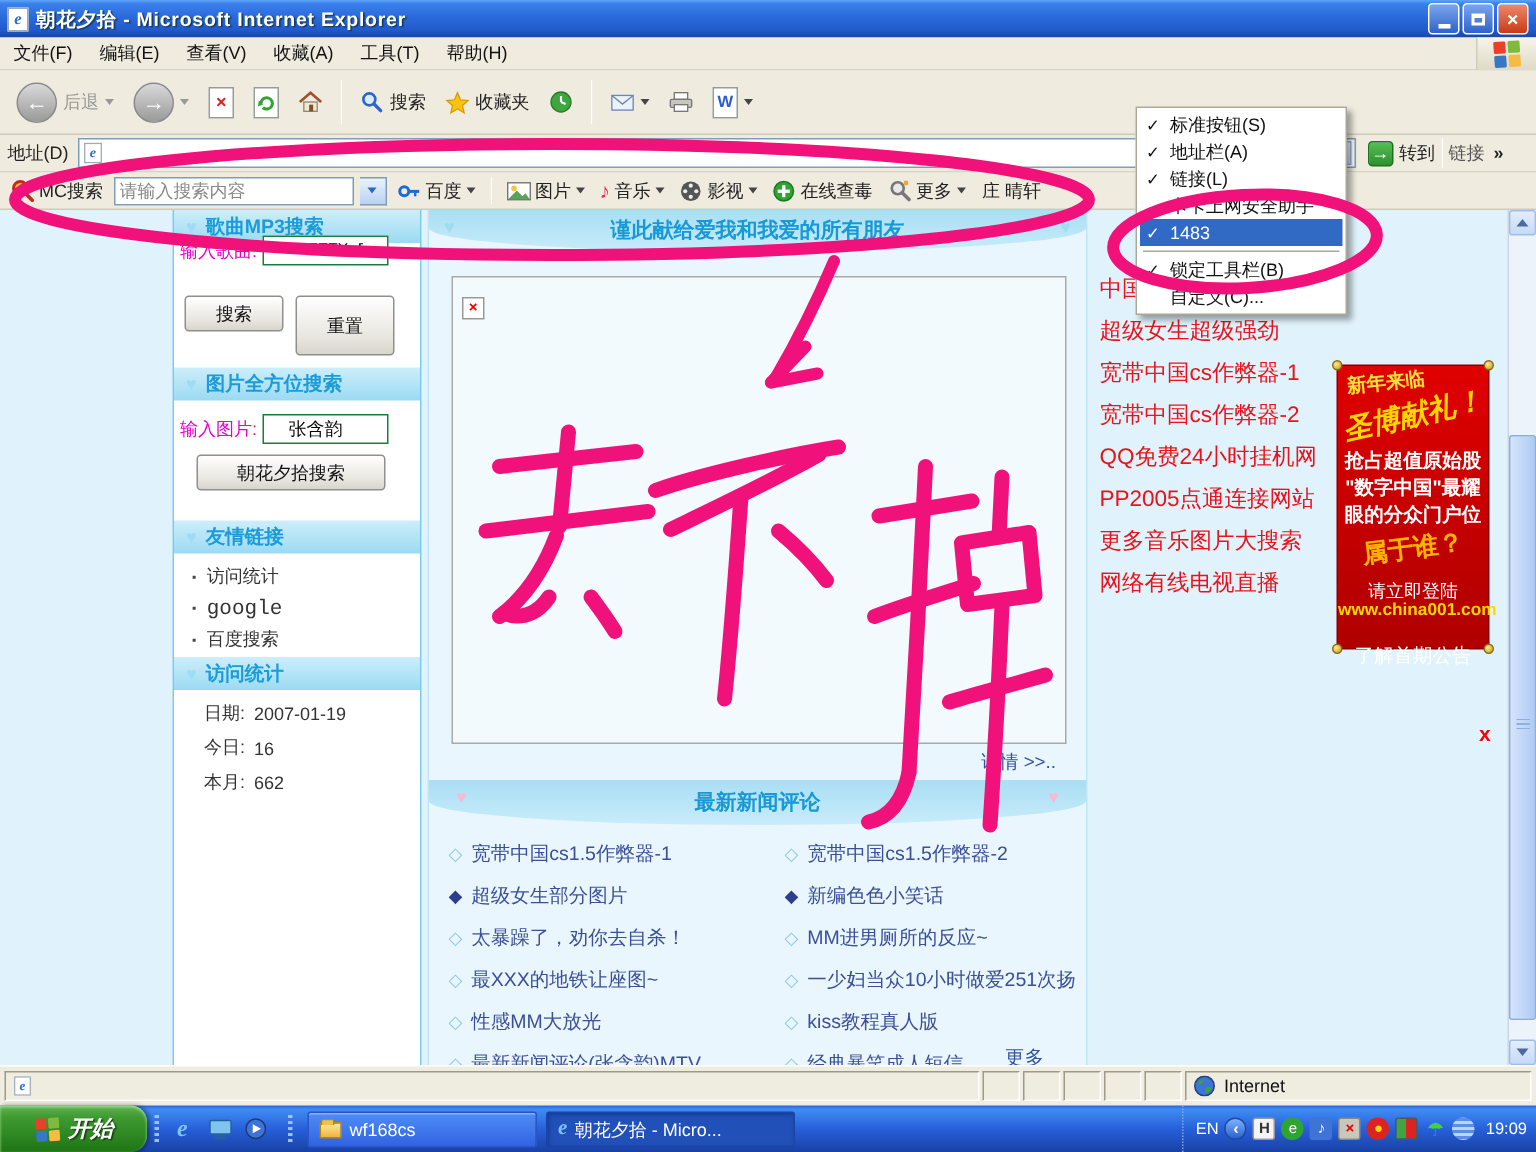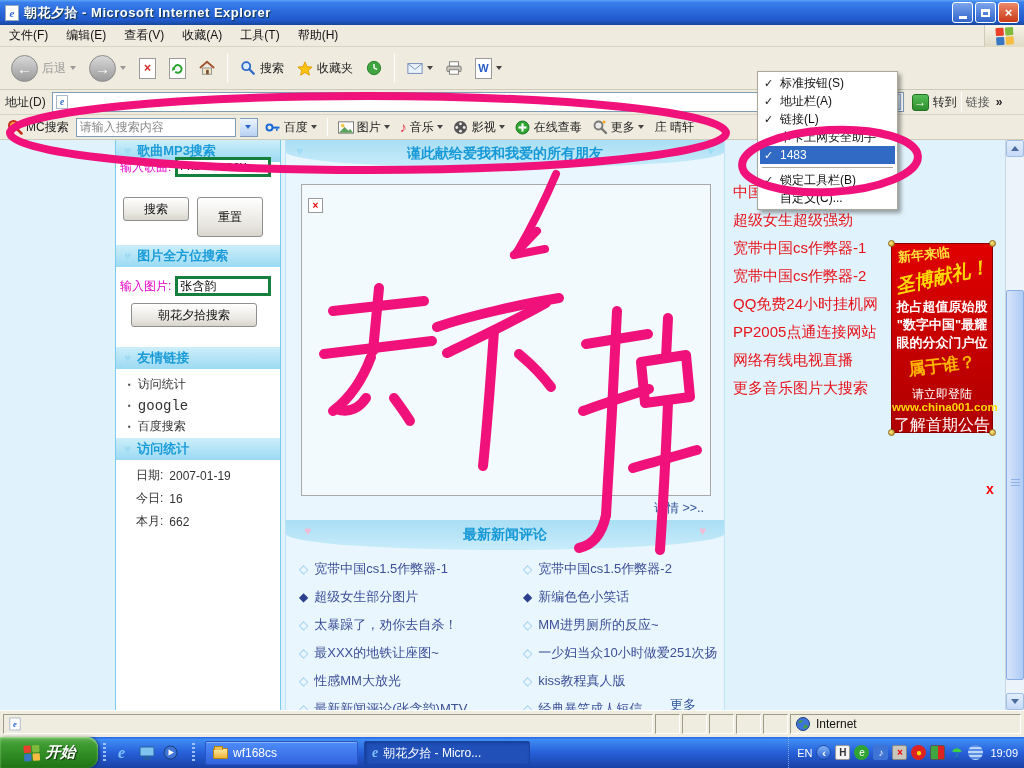--- a/index.html
+++ b/index.html
@@ -46,21 +46,21 @@
 .cm-check{width:16px;font-size:11px}
 .cm-item.sel{background:#316AC5;color:#fff}
 .cm-sep{height:1px;background:#ACA899;margin:3px 2px}
 
 .page{position:absolute;left:0;top:140px;width:1024px;height:570px;background:#E0F2FB}
 .sidebar{position:absolute;left:115px;top:0;width:166px;height:570px;background:#fff;border-left:1px solid #79CBEC;border-right:1px solid #79CBEC}
 .band{position:absolute;left:0;width:100%;height:22px;background:linear-gradient(180deg,#CDEEFA,#9BDAF3);display:flex;align-items:center;gap:6px;padding-left:8px;color:#1B9CD8;font-weight:bold;font-size:13px}
 .heart{color:#9FDCF4;font-size:12px}
 .sb-row{position:absolute;left:4px;display:flex;align-items:center;gap:4px;font-size:12px}
 .maglabel{color:#E800C8}
-.sb-input{width:96px;height:20px;border:3px solid #15803d;font-size:11px;padding:0 2px;font-family:"Liberation Mono","DejaVu Sans Mono",monospace}
+.sb-input{width:84px;height:20px;border:1px solid #15803d;font-size:11px;padding:0 16px;font-family:"Liberation Mono","DejaVu Sans Mono",monospace}
 .xpbtn{background:linear-gradient(180deg,#fff,#E8E6E0 70%,#D8D5CC);border:1px solid #8E8F8F;border-radius:3px;font-size:12px;color:#111;display:flex;align-items:center;justify-content:center}
 .sb-link{display:flex;align-items:center;gap:7px;font-size:12px;color:#333;height:21px;padding-left:12px}
 .bullet{color:#444;font-size:8px}
 .statrow{display:flex;gap:6px;font-size:12px;color:#333;height:23px;align-items:center;padding-left:10px}
 .main{position:absolute;left:285px;top:0;width:440px;height:570px;background:#E9F6FD;border-left:1px solid #BFE4F5;border-right:1px solid #BFE4F5}
 .arcband{position:absolute;left:0;width:100%;background:linear-gradient(180deg,#A9DEF4,#C9ECFA);border-radius:0 0 50% 50% / 0 0 16px 16px;color:#1699D6;font-weight:bold;font-size:14px;display:flex;align-items:center;justify-content:center}
 .arcband .heart{position:absolute;top:4px}
 .mainbox{position:absolute;left:15px;top:44px;width:410px;height:312px;background:#F2FAFE;border:1px solid #A9A9A9}
 .brokenimg{position:absolute;left:6px;top:13px;width:15px;height:15px;background:#fff;border:1px solid #999;color:#E00;font-size:10px;font-weight:bold;display:flex;align-items:center;justify-content:center}
 .bluelink{color:#33549C;font-size:12.5px}
@@ -445,34 +445,34 @@
       <span class="bluelink" style="position:absolute;right:28px;top:556px;font-size:13px">更多</span>
     </div>
 
     <div class="rightcol">
       <div class="rlink">中国</div>
       <div class="rlink">超级女生超级强劲</div>
       <div class="rlink">宽带中国cs作弊器-1</div>
       <div class="rlink">宽带中国cs作弊器-2</div>
       <div class="rlink">QQ免费24小时挂机网</div>
       <div class="rlink">PP2005点通连接网站</div>
+      <div class="rlink">更多音乐图片大搜索</div>
       <div class="rlink">网络有线电视直播</div>
-      <div class="rlink">更多音乐图片大搜索</div>
     </div>
 
     <div class="ad">
       <span class="adline" style="top:2px;left:-18px;color:#FFE13B;font-size:13px;font-weight:bold;transform:rotate(-6deg)">新年来临</span>
       <span class="adline" style="top:20px;color:#FFD700;font-size:19px;font-weight:bold;font-style:italic;transform:rotate(-13deg)">圣博献礼！</span>
       <span class="adline" style="top:54px;color:#fff;font-size:13px;font-weight:bold">抢占超值原始股</span>
       <span class="adline" style="top:72px;color:#fff;font-size:13px;font-weight:bold">"数字中国"最耀</span>
       <span class="adline" style="top:90px;color:#fff;font-size:13px;font-weight:bold">眼的分众门户位</span>
       <span class="adline" style="top:110px;color:#FFB400;font-size:17px;font-weight:bold;transform:rotate(-7deg)">属于谁？</span>
       <span class="adline" style="top:142px;color:#fff;font-size:12px">请立即登陆</span>
       <span class="adline" style="top:157px;color:#FFD700;font-size:11.5px;font-weight:bold">www.china001.com</span>
-      <span class="adline" style="top:171px;color:#fff;font-size:16px">了解首期公告</span>
+      <span class="adline" style="top:184px;color:#fff;font-size:13px">了解首期公告</span>
       <span class="pin" style="left:-4px;top:-4px"></span>
       <span class="pin" style="right:-4px;top:-4px"></span>
       <span class="pin" style="left:-4px;bottom:-4px"></span>
       <span class="pin" style="right:-4px;bottom:-4px"></span>
     </div>
     <span class="adclose">x</span>
 
     <div class="vscroll">
       <span class="sbtn" style="top:0">
           <span class="tri-up"></span>

